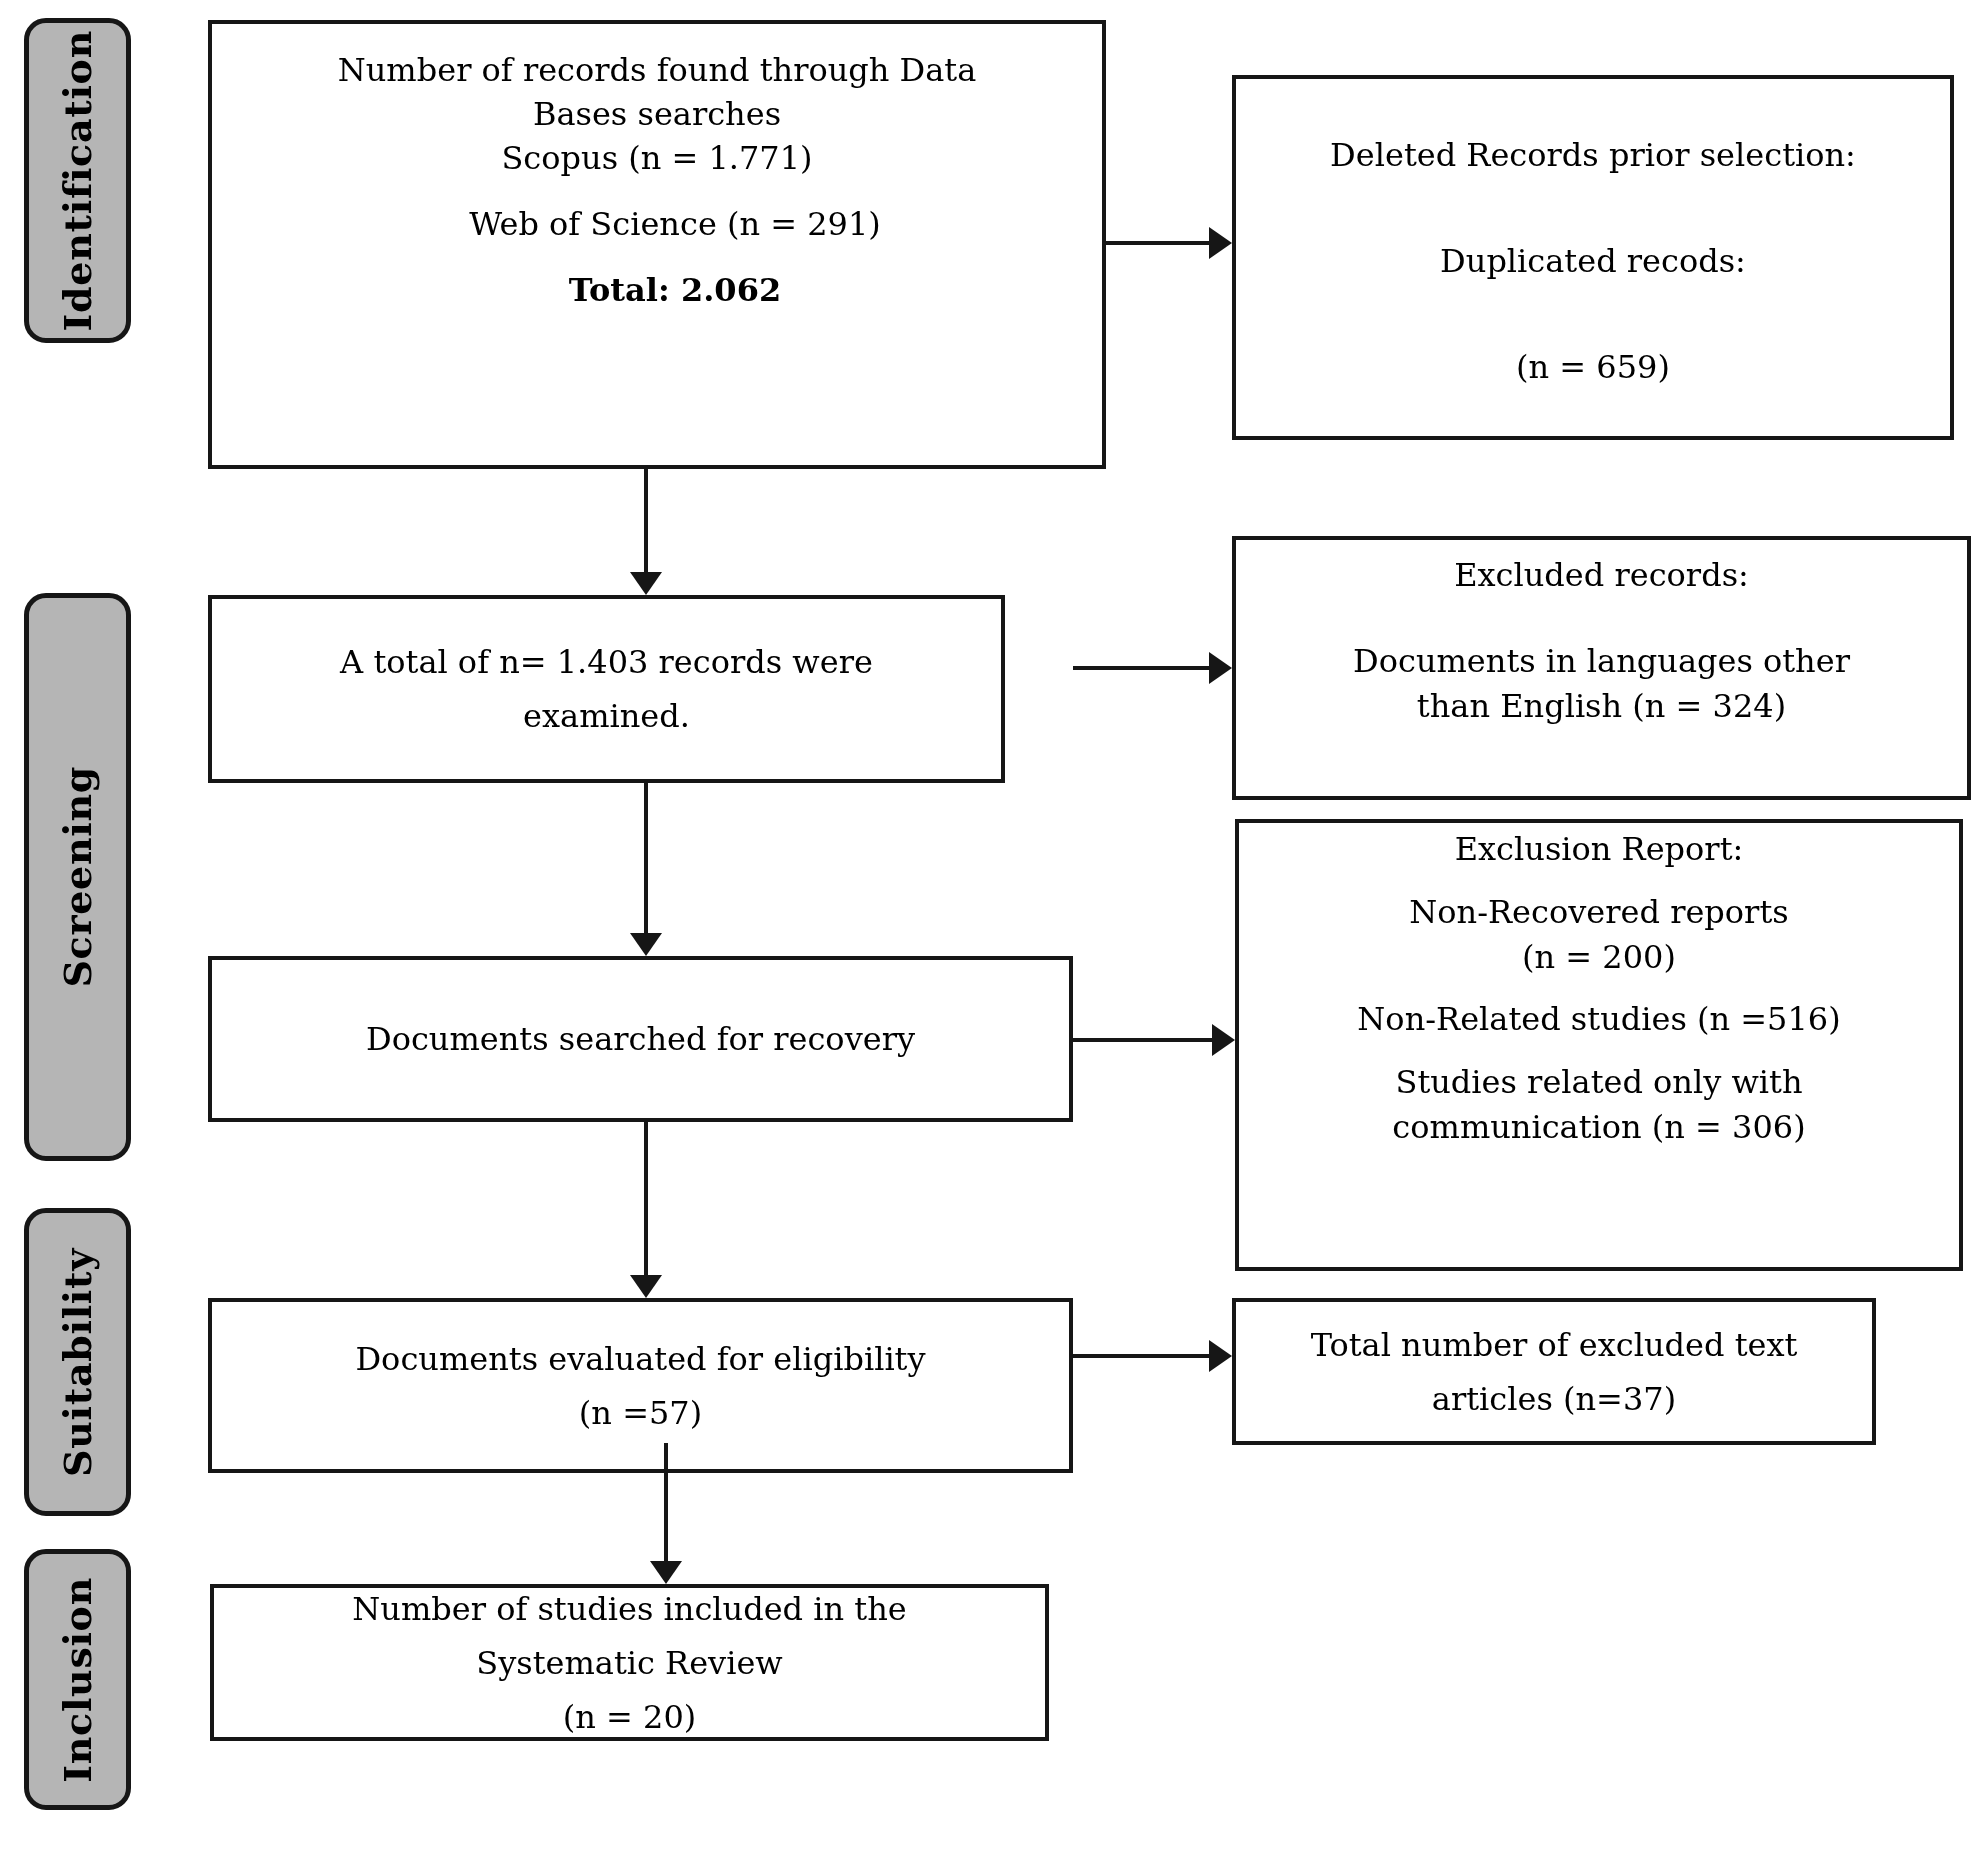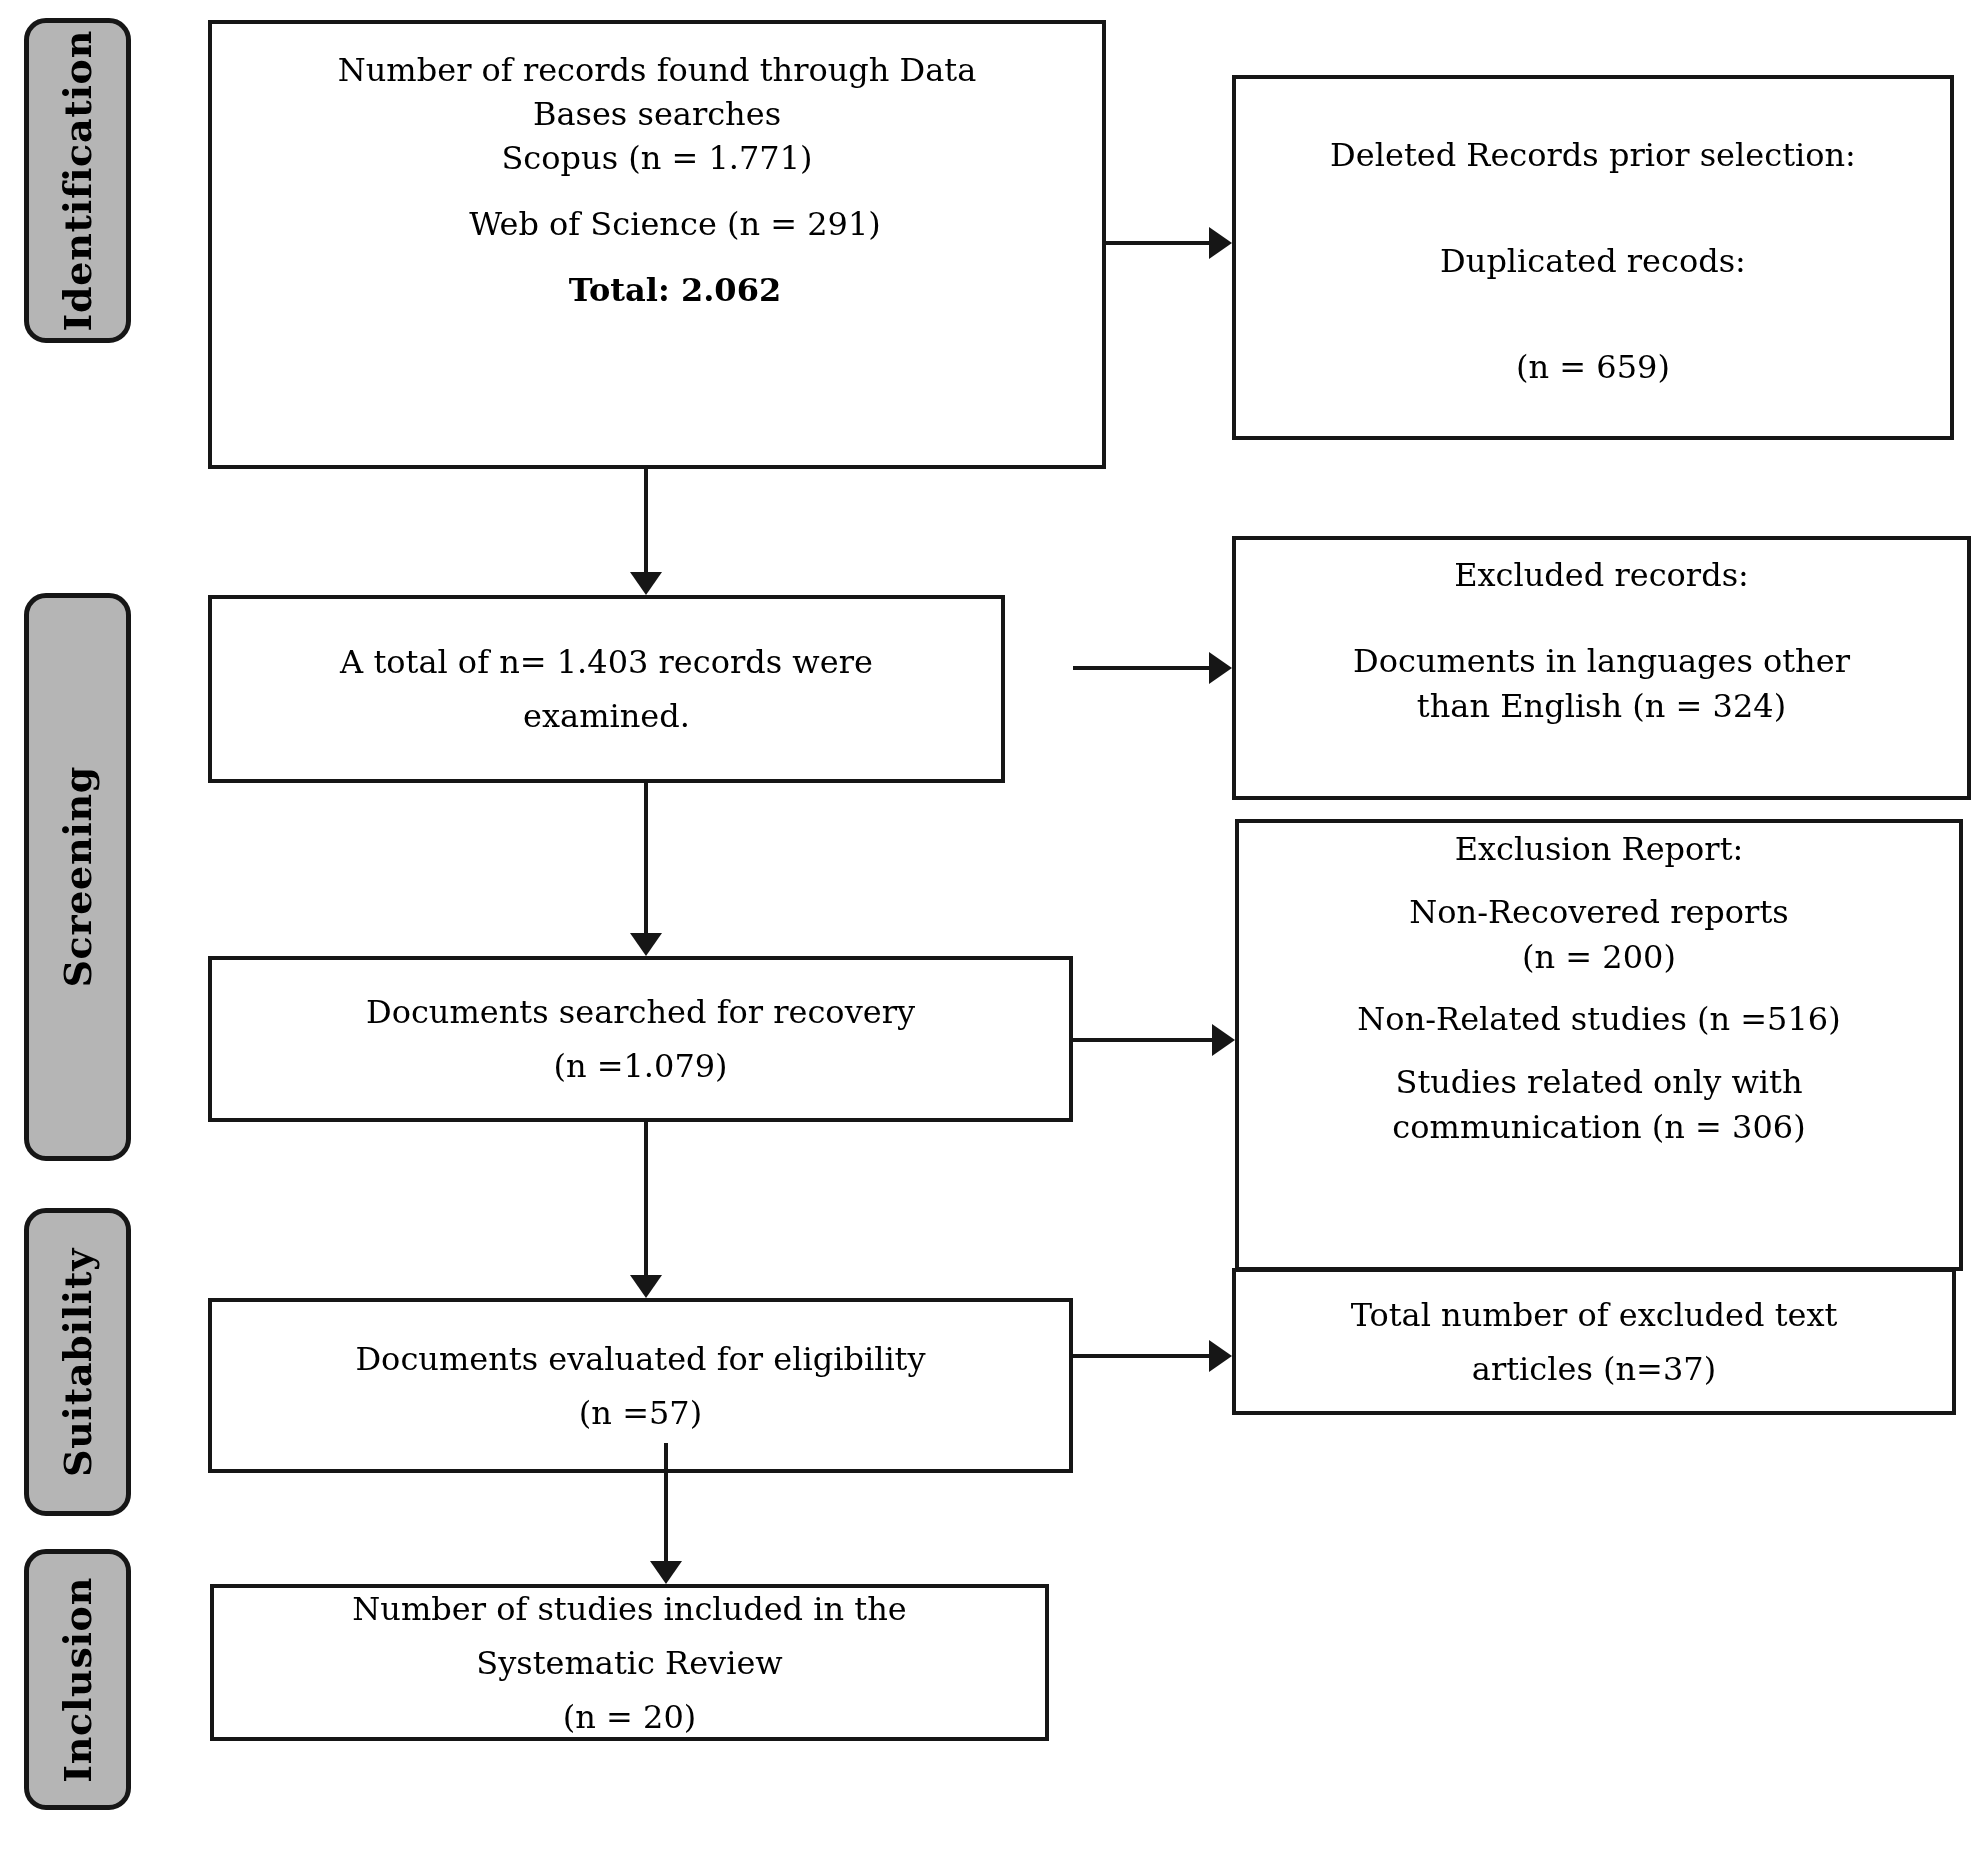--- a/index.html
+++ b/index.html
@@ -126,21 +126,20 @@
     <div class="line gap bold">Total: 2.062</div>
   </div>
 
   <div class="box v-center" style="left:208px;top:595px;width:797px;height:188px">
     <div class="line">A total of n= 1.403 records were</div>
     <div class="line">examined.</div>
   </div>
 
   <div class="box v-center" style="left:208px;top:956px;width:865px;height:166px">
     <div class="line">Documents searched for recovery</div>
-    <div class="line">(n =1.079)</div>
   </div>
 
   <div class="box v-center" style="left:208px;top:1298px;width:865px;height:175px">
     <div class="line">Documents evaluated for eligibility</div>
     <div class="line">(n =57)</div>
   </div>
 
   <div class="box v-center" style="left:210px;top:1584px;width:839px;height:157px">
     <div class="line">Number of studies included in the</div>
     <div class="line">Systematic Review</div>
@@ -161,21 +160,21 @@
 
   <div class="box side-box exclusion-report" style="left:1235px;top:819px;width:728px;height:452px">
     <div class="line">Exclusion Report:</div>
     <div class="line gap">Non-Recovered reports</div>
     <div class="line">(n = 200)</div>
     <div class="line gap">Non-Related studies (n =516)</div>
     <div class="line gap">Studies related only with</div>
     <div class="line">communication (n = 306)</div>
   </div>
 
-  <div class="box side-box excluded-articles v-center" style="left:1232px;top:1268px;width:724px;height:147px">
+  <div class="box side-box excluded-articles v-center" style="left:1232px;top:1298px;width:644px;height:147px">
     <div class="line">Total number of excluded text</div>
     <div class="line">articles (n=37)</div>
   </div>
 
   <div class="arrow v" style="left:630px;top:469px;height:126px">
     <div class="shaft"></div>
     <div class="head"></div>
   </div>
 
   <div class="arrow h" style="left:1106px;top:227px;width:126px">

